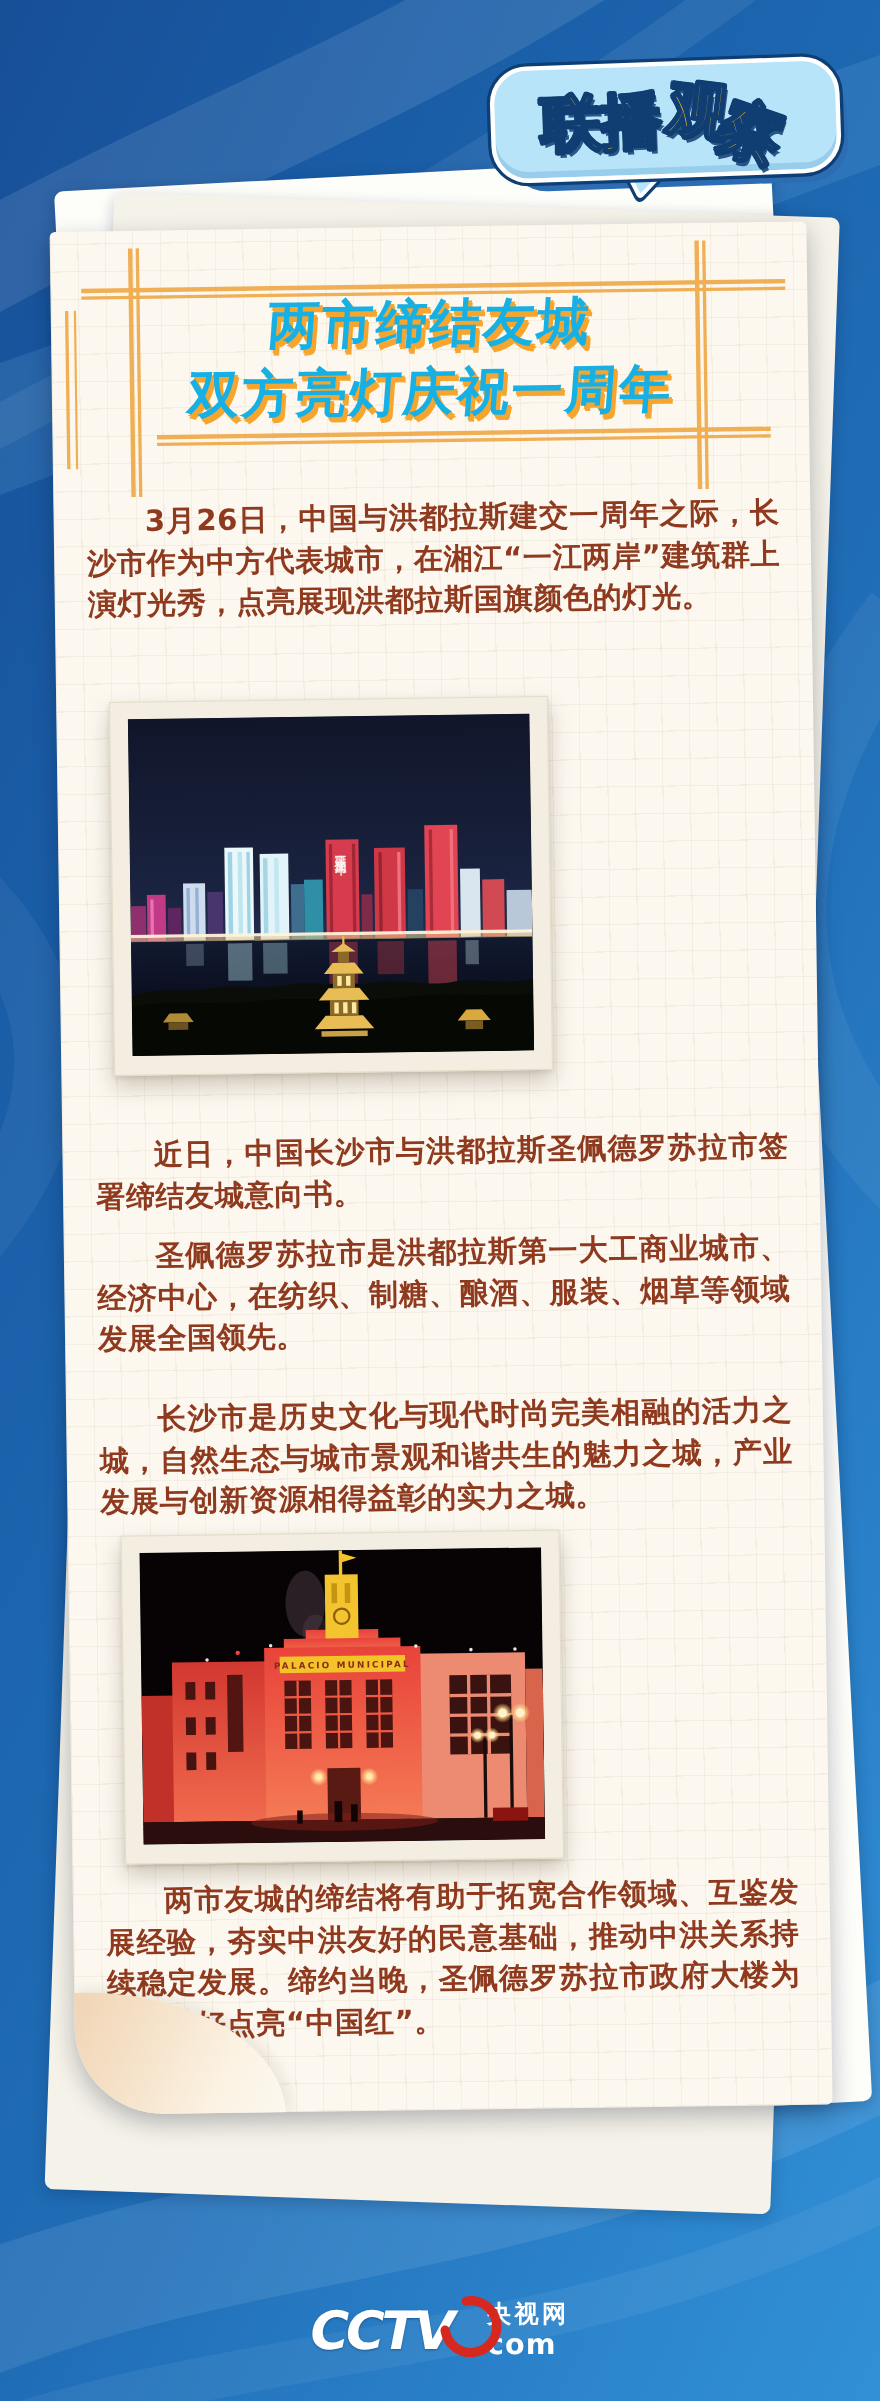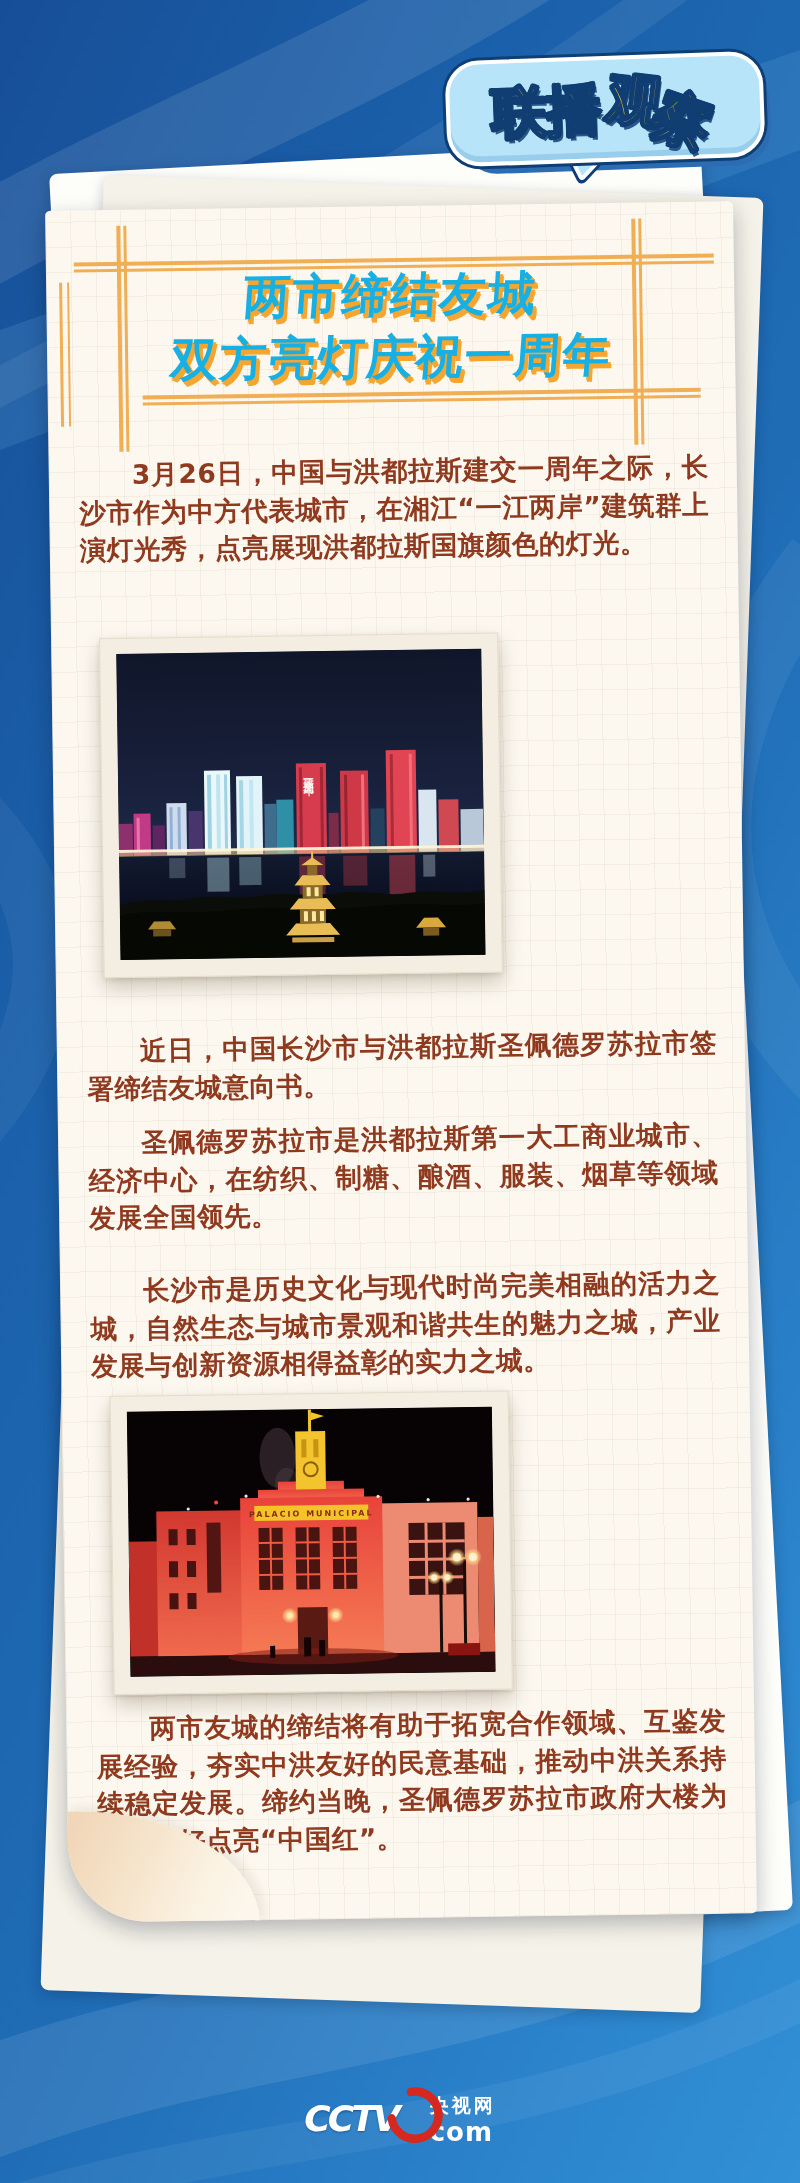--- a/index.html
+++ b/index.html
@@ -76,25 +76,25 @@
     -webkit-text-stroke:2px #103d72;
     text-shadow:-2px 0 #103d72,2px 0 #103d72,0 -2px #103d72,0 2px #103d72,
       -1.5px -1.5px #103d72,1.5px 1.5px #103d72,-1.5px 1.5px #103d72,1.5px -1.5px #103d72,
       3px 4px 0 rgba(16,61,114,.85);
   }
   .badge-guan{transform:rotate(9deg) translateY(-8px);margin-left:4px;}
   .badge-cha{transform:rotate(21deg) translate(-2px,16px);font-size:58px;}
 
   
   .footer{position:absolute;left:0;right:0;top:2086px;display:flex;justify-content:center;align-items:flex-start;z-index:4;}
-  .cctv{font-size:36px;font-weight:900;font-style:italic;color:#fff;letter-spacing:-3px;line-height:66px;
+  .cctv{font-size:48px;font-weight:900;font-style:italic;color:#fff;letter-spacing:-3px;line-height:66px;
     text-shadow:0 1px 2px rgba(0,30,70,.4);}
   .swoosh{position:relative;width:66px;height:66px;margin-left:-16px;margin-top:-2px;}
   .logo-col{display:flex;flex-direction:column;margin-left:-18px;padding-top:8px;}
-  .ysw{font-size:19px;color:#fff;letter-spacing:3px;font-weight:700;line-height:22px;}
+  .ysw{font-size:22px;color:#fff;letter-spacing:3px;font-weight:700;line-height:22px;}
   .comtxt{font-size:26px;color:#fff;font-weight:800;line-height:32px;letter-spacing:1px;}
 </style>
 </head>
 <body>
 
 <div class="stage">
 
   <svg class="bg-streaks" width="800" height="2183" viewBox="0 0 800 2183">
     <path d="M-120 300 C 150 140, 330 90, 560 -60" stroke="rgba(255,255,255,0.10)" stroke-width="90" fill="none"></path>
     <path d="M-140 460 C 200 280, 460 160, 760 -80" stroke="rgba(255,255,255,0.07)" stroke-width="38" fill="none"></path>

